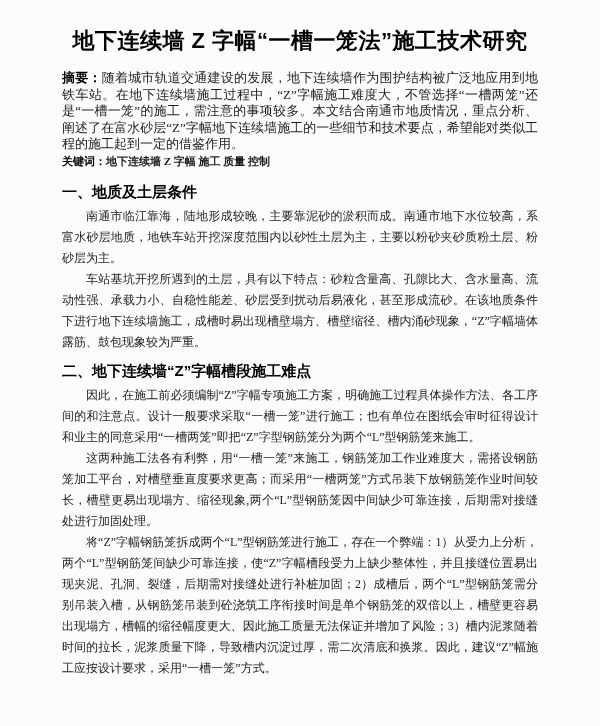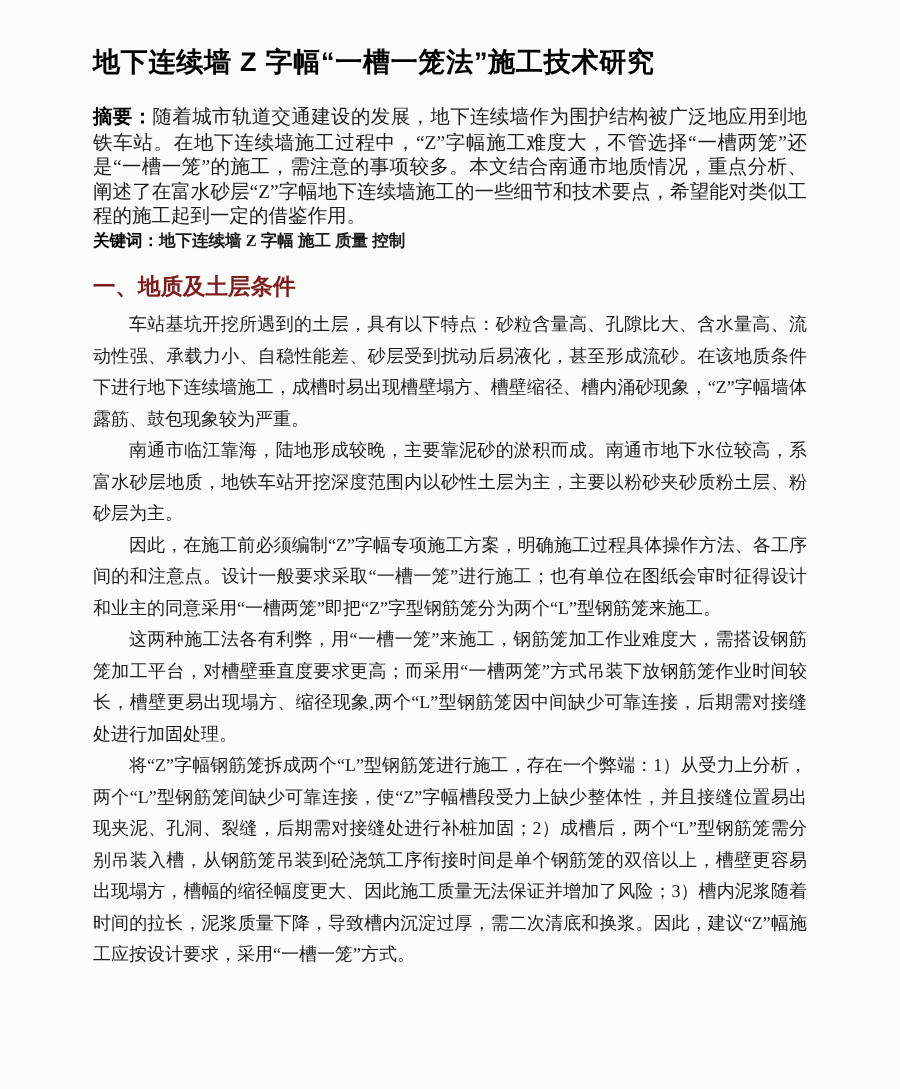--- a/index.html
+++ b/index.html
@@ -16,22 +16,23 @@
     color: #1c1c1c;
     overflow: hidden;
     box-sizing: border-box;
     padding: 28px 62px 0 62px;
     font-family: "Liberation Serif", "DejaVu Serif", serif;
   }
   .doc-title {
     margin: 0;
     font-family: "Liberation Sans", "DejaVu Sans", sans-serif;
     font-weight: 700;
-    font-size: 18px;
+    font-size: 22px;
     line-height: 26px;
+    text-align: center;
     color: #000;
     letter-spacing: 0.5px;
   }
   .abstract-block {
     margin: 16px 0 0 0;
     font-size: 13px;
     line-height: 16.5px;
     text-align: justify;
   }
   .abstract-block .label,
@@ -47,21 +48,21 @@
   }
   .keywords-block .kw-text {
     font-weight: 700;
   }
   .section-heading {
     margin: 8px 0 4px 0;
     font-family: "Liberation Sans", "DejaVu Sans", sans-serif;
     font-weight: 700;
     font-size: 15px;
     line-height: 20px;
-    color: #7f1d1d;
+    color: #000000;
   }
   .section-heading.first {
     margin-top: 13px;
   }
   .body-para {
     margin: 0;
     font-size: 12px;
     line-height: 21px;
     text-align: justify;
     text-indent: 2em;
@@ -73,24 +74,25 @@
 <div class="page">
 
   <h1 class="doc-title">地下连续墙 Z 字幅“一槽一笼法”施工技术研究</h1>
 
   <p class="abstract-block"><span class="label">摘要：</span><span>随着城市轨道交通建设的发展，地下连续墙作为围护结构被广泛地应用到地铁车站。在地下连续墙施工过程中，“Z”字幅施工难度大，不管选择“一槽两笼”还是“一槽一笼”的施工，需注意的事项较多。本文结合南通市地质情况，重点分析、阐述了在富水砂层“Z”字幅地下连续墙施工的一些细节和技术要点，希望能对类似工程的施工起到一定的借鉴作用。</span></p>
 
   <p class="keywords-block"><span class="label">关键词：</span><span class="kw-text">地下连续墙 Z 字幅  施工  质量  控制</span></p>
 
   <h2 class="section-heading first">一、地质及土层条件</h2>
 
+  <p class="body-para">南通市临江靠海，陆地形成较晚，主要靠泥砂的淤积而成。南通市地下水位较高，系富水砂层地质，地铁车站开挖深度范围内以砂性土层为主，主要以粉砂夹砂质粉土层、粉砂层为主。</p>
+
   <p class="body-para">车站基坑开挖所遇到的土层，具有以下特点：砂粒含量高、孔隙比大、含水量高、流动性强、承载力小、自稳性能差、砂层受到扰动后易液化，甚至形成流砂。在该地质条件下进行地下连续墙施工，成槽时易出现槽壁塌方、槽壁缩径、槽内涌砂现象，“Z”字幅墙体露筋、鼓包现象较为严重。</p>
 
-  <p class="body-para">南通市临江靠海，陆地形成较晚，主要靠泥砂的淤积而成。南通市地下水位较高，系富水砂层地质，地铁车站开挖深度范围内以砂性土层为主，主要以粉砂夹砂质粉土层、粉砂层为主。</p>
-
+  <h2 class="section-heading">二、地下连续墙“Z”字幅槽段施工难点</h2>
 
 
   <p class="body-para">因此，在施工前必须编制“Z”字幅专项施工方案，明确施工过程具体操作方法、各工序间的和注意点。设计一般要求采取“一槽一笼”进行施工；也有单位在图纸会审时征得设计和业主的同意采用“一槽两笼”即把“Z”字型钢筋笼分为两个“L”型钢筋笼来施工。</p>
 
   <p class="body-para">这两种施工法各有利弊，用“一槽一笼”来施工，钢筋笼加工作业难度大，需搭设钢筋笼加工平台，对槽壁垂直度要求更高；而采用“一槽两笼”方式吊装下放钢筋笼作业时间较长，槽壁更易出现塌方、缩径现象,两个“L”型钢筋笼因中间缺少可靠连接，后期需对接缝处进行加固处理。</p>
 
   <p class="body-para">将“Z”字幅钢筋笼拆成两个“L”型钢筋笼进行施工，存在一个弊端：1）从受力上分析，两个“L”型钢筋笼间缺少可靠连接，使“Z”字幅槽段受力上缺少整体性，并且接缝位置易出现夹泥、孔洞、裂缝，后期需对接缝处进行补桩加固；2）成槽后，两个“L”型钢筋笼需分别吊装入槽，从钢筋笼吊装到砼浇筑工序衔接时间是单个钢筋笼的双倍以上，槽壁更容易出现塌方，槽幅的缩径幅度更大、因此施工质量无法保证并增加了风险；3）槽内泥浆随着时间的拉长，泥浆质量下降，导致槽内沉淀过厚，需二次清底和换浆。因此，建议“Z”幅施工应按设计要求，采用“一槽一笼”方式。</p>
 
 </div>
 

